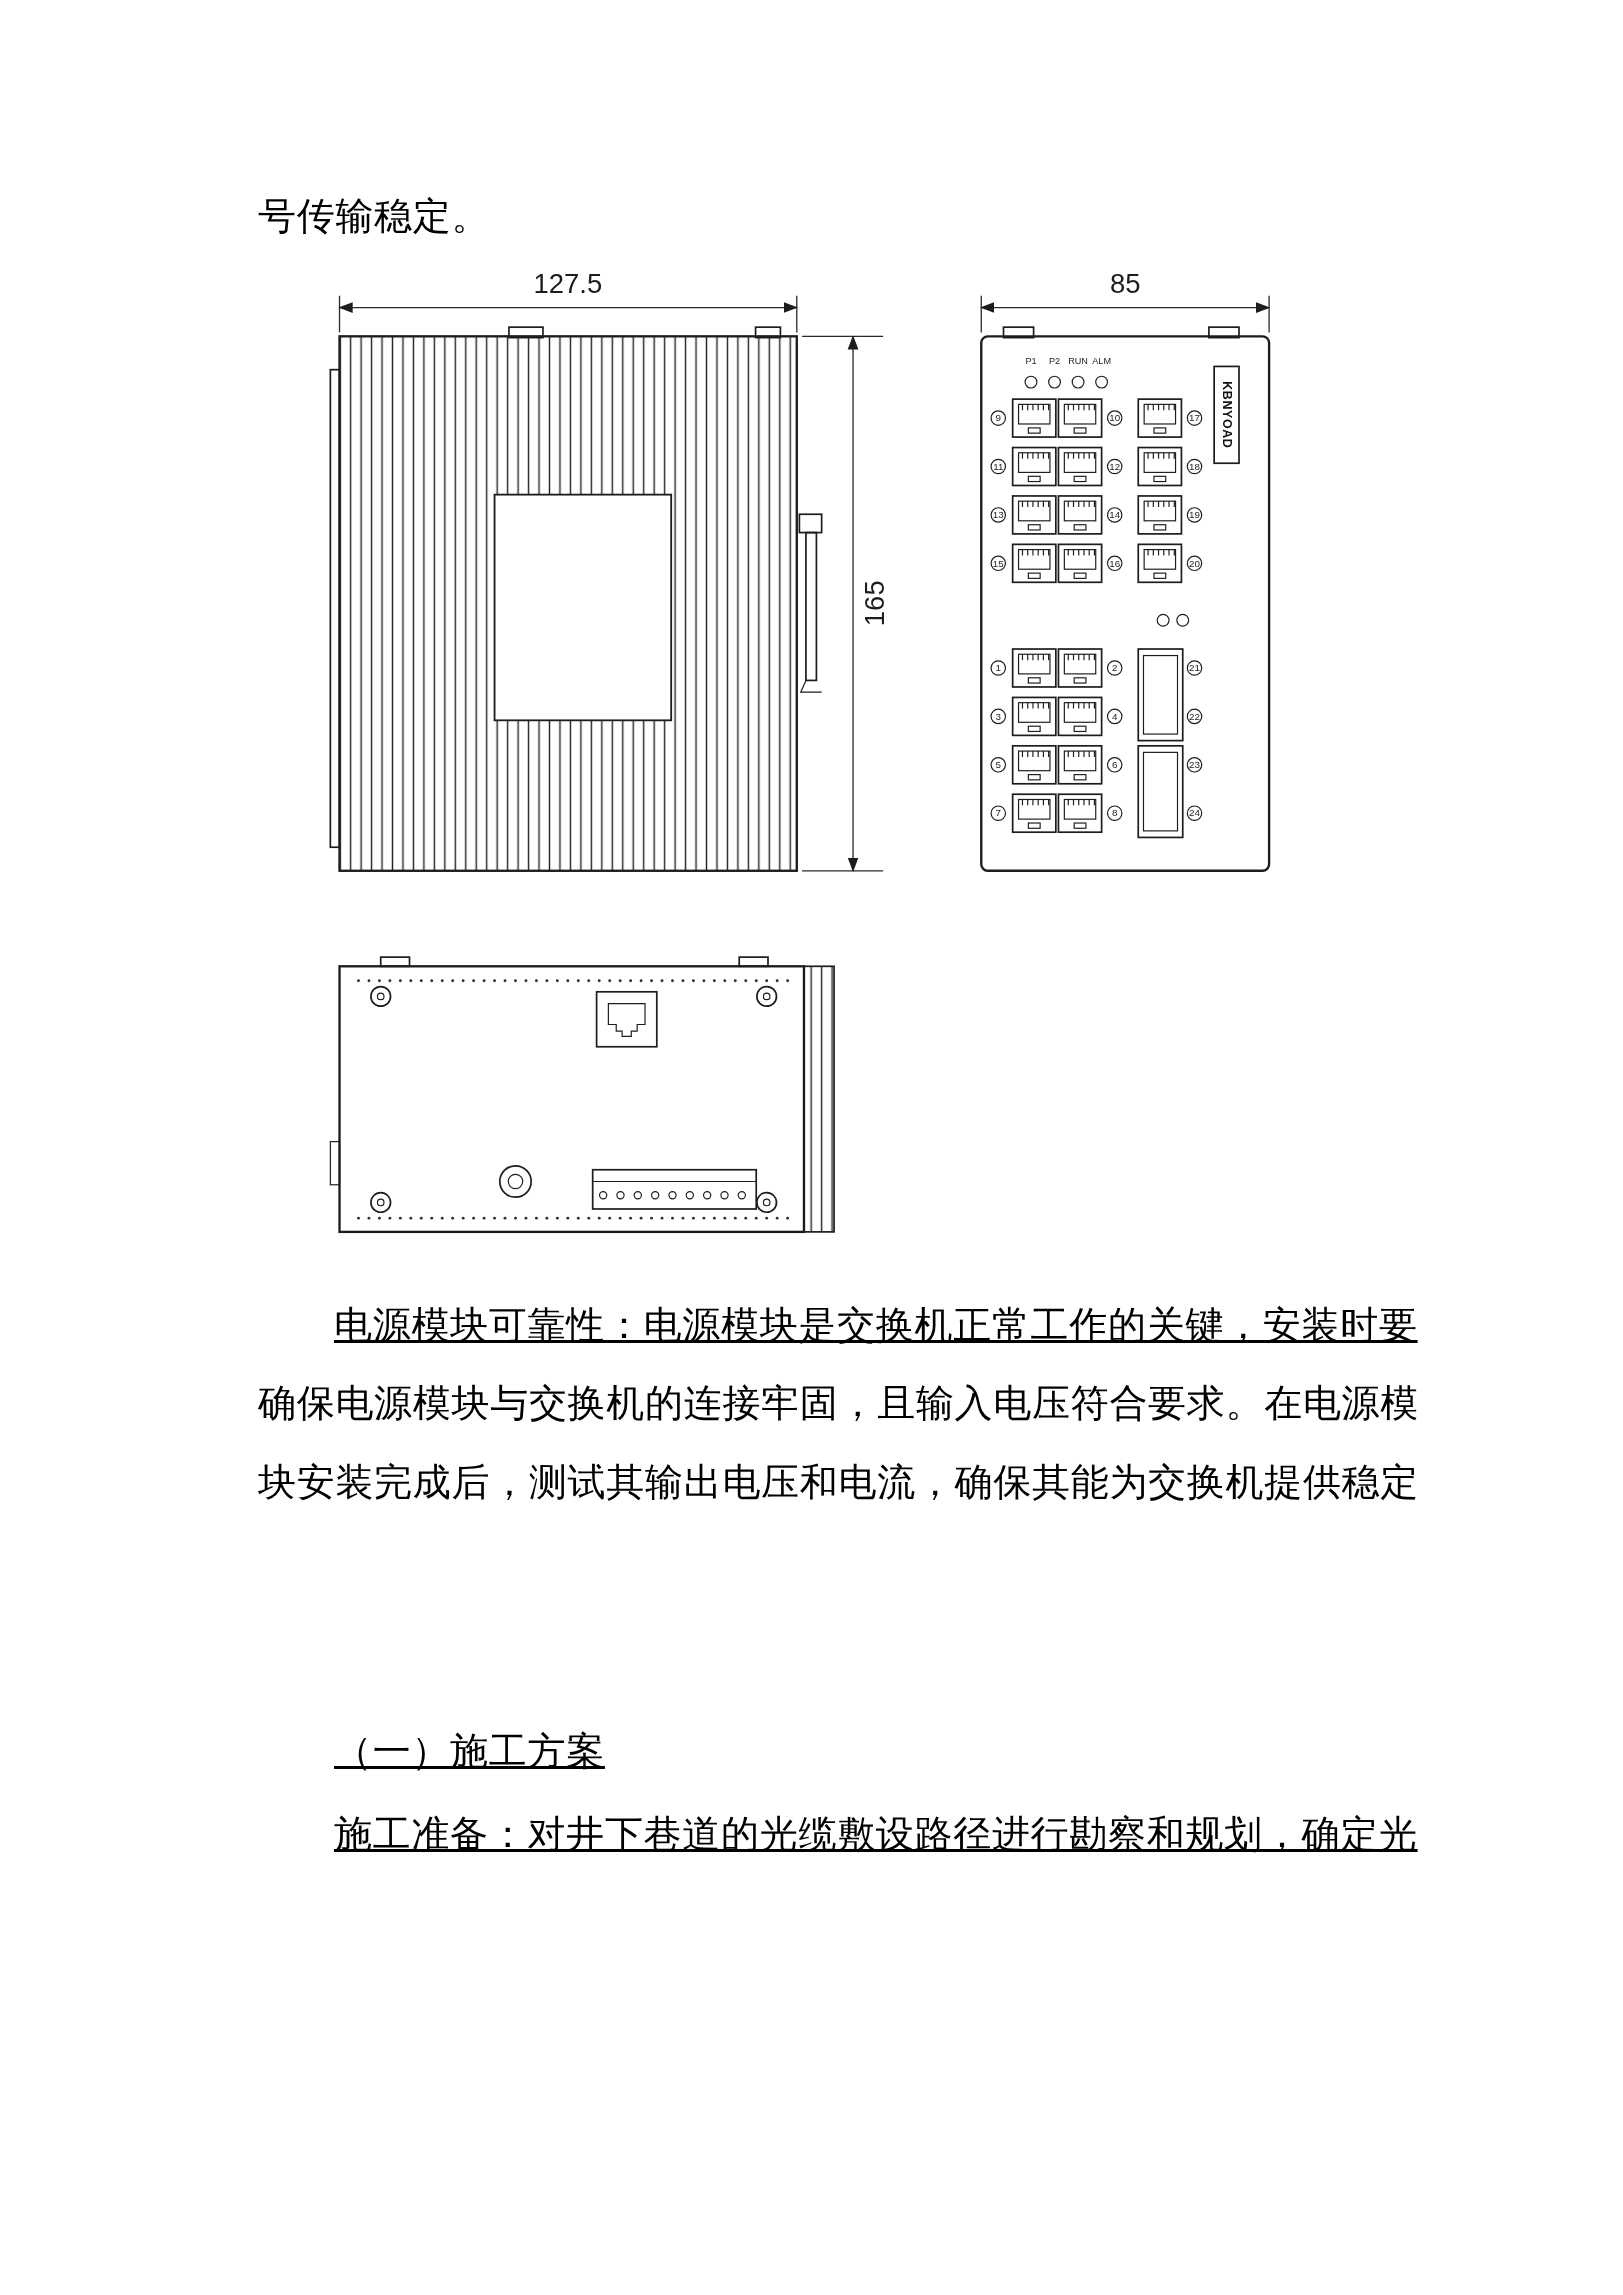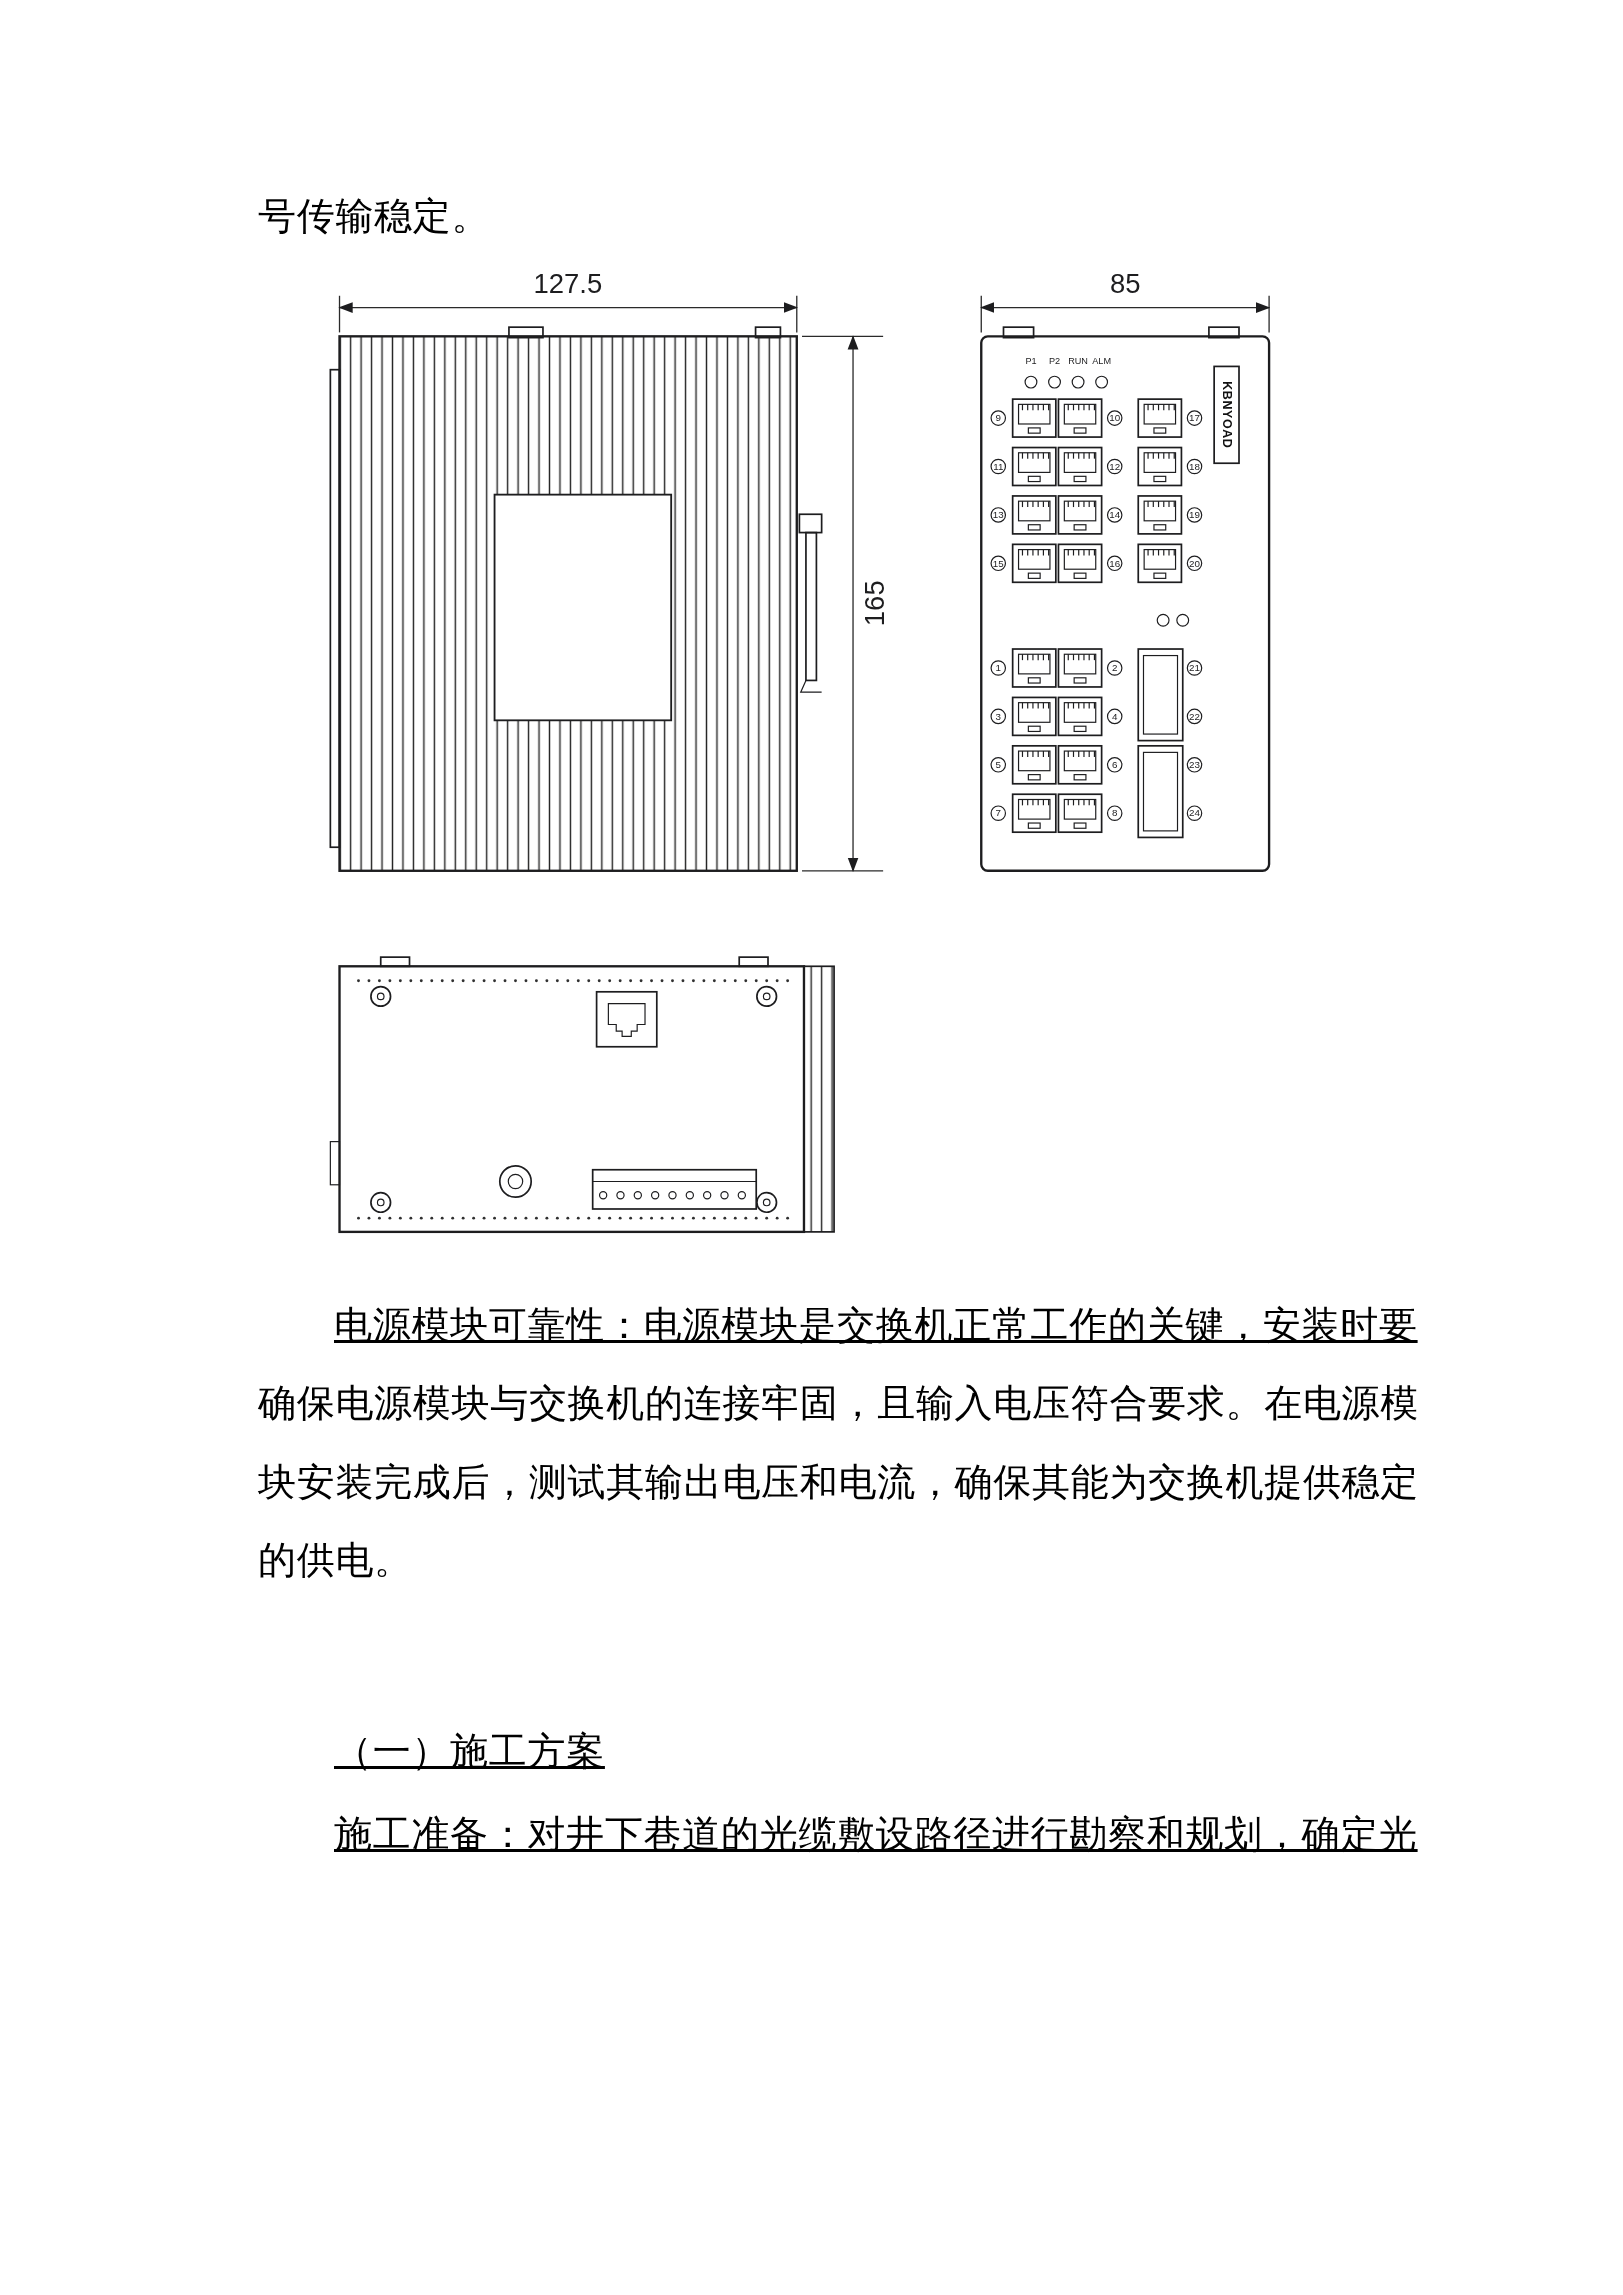--- a/index.html
+++ b/index.html
@@ -365,21 +365,20 @@
           <circle cx="1188" cy="1862" r="2.2" fill="#303030"></circle>
           <circle cx="1204" cy="1499" r="2.2" fill="#303030"></circle>
           <circle cx="1204" cy="1862" r="2.2" fill="#303030"></circle>
         </g>
     </g>
   </svg>
 
   <div class="line indent" style="top:1286px">电源模块可靠性：电源模块是交换机正常工作的关键，安装时要</div>
   <div class="line" style="top:1364px">确保电源模块与交换机的连接牢固，且输入电压符合要求。在电源模</div>
   <div class="line" style="top:1443px">块安装完成后，测试其输出电压和电流，确保其能为交换机提供稳定</div>
-  <div class="line" style="top:1521px">的供电。</div>
 
   <div class="line indent" style="top:1712px">（一）施工方案</div>
 
   <div class="line indent" style="top:1795px">施工准备：对井下巷道的光缆敷设路径进行勘察和规划，确定光</div>
 
   <div class="pageno">15</div>
 </div>
 
 
 </body></html>

